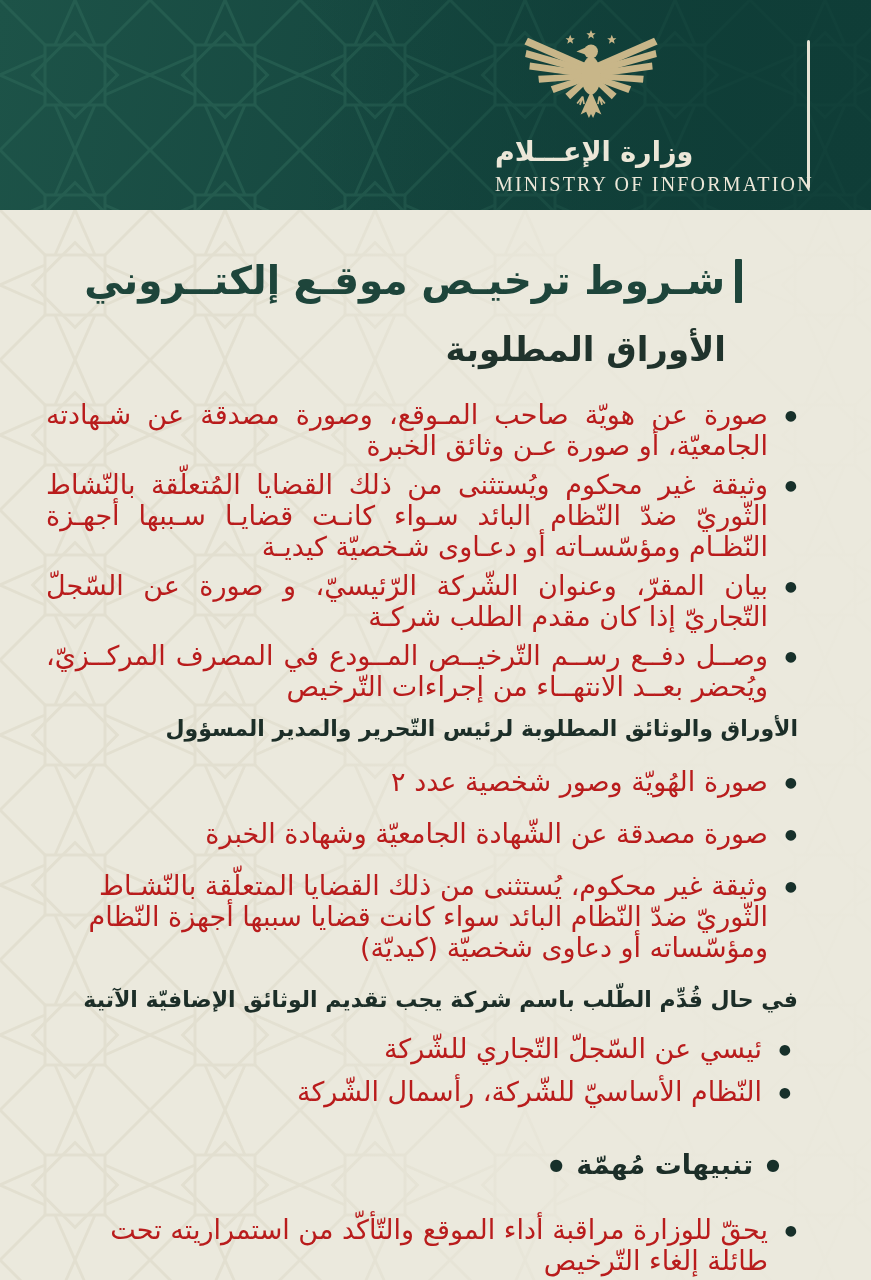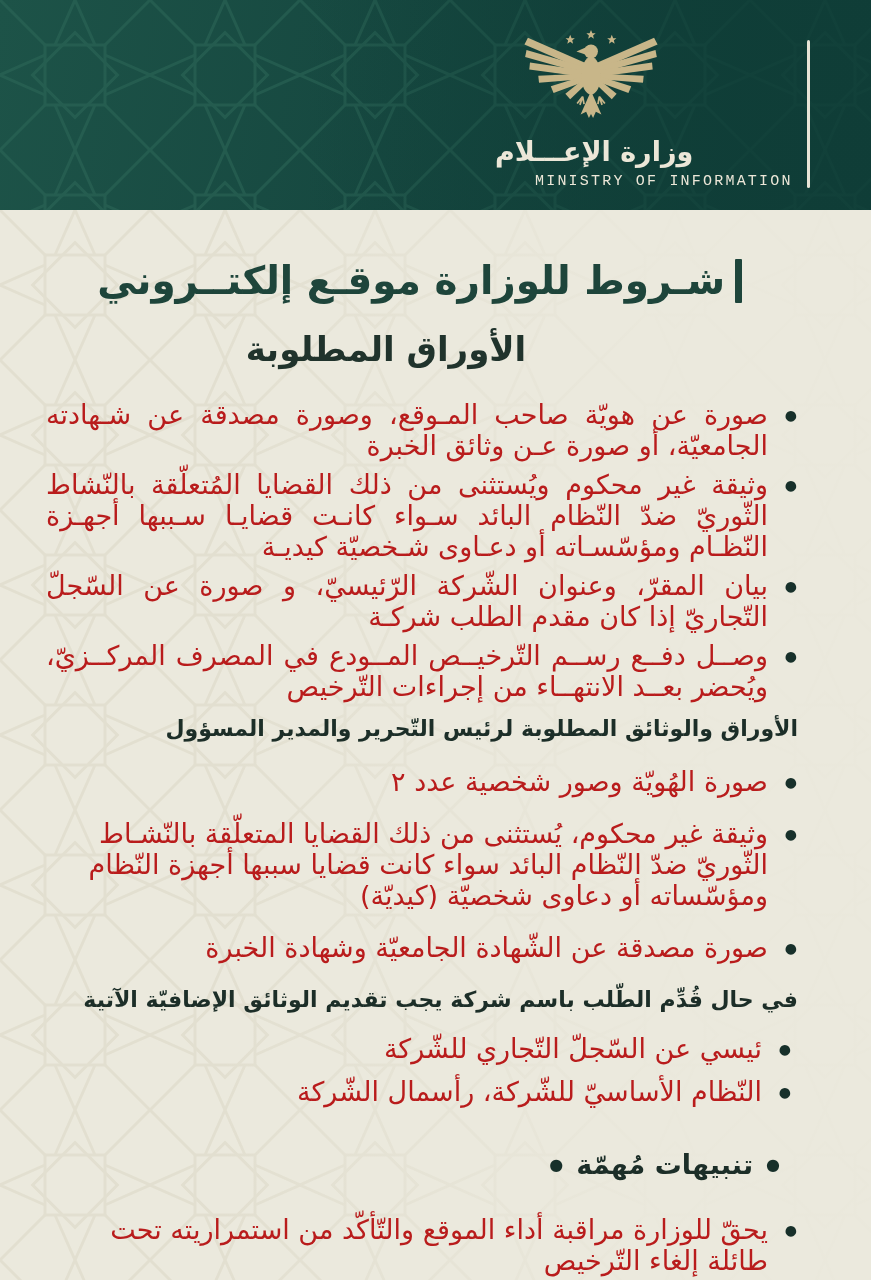--- a/index.html
+++ b/index.html
@@ -36,23 +36,23 @@
     display: flex; flex-direction: column; align-items: flex-end;
   }
   .eagle-svg { width: 168px; height: 104px; margin-left: 12px; }
   .ministry-ar {
     margin-top: 2px;
     font-size: 27px; font-weight: bold;
     color: #ece7d8; letter-spacing: 0;
   }
   .ministry-en {
     margin-top: 6px;
-    font-family: Liberation Mono, monospace;
-    font-size: 15px; color: #ece7d8;
-    letter-spacing: 2.2px; white-space: nowrap; margin-left: 40px;
+    font-family: Liberation Serif, serif;
+    font-size: 20px; color: #ece7d8;
+    letter-spacing: 2.2px; white-space: nowrap;
   }
   
   .content {
     position: relative;
     padding: 48px 73px 0 46px;
     color: #1f2d27;
     z-index: 2;
   }
   .body-pattern { position: absolute; top: 210px; left: 0; width: 871px; height: 1070px; opacity: .55; z-index: 0; }
   .body-fade {
@@ -67,21 +67,21 @@
   .title-bar {
     display: inline-block; width: 7px; height: 44px;
     background: #1e453b; border-radius: 1px; flex: 0 0 auto;
   }
   .doc-title {
     font-size: 39px; font-weight: bold; color: #1e453b;
     line-height: 1.2; white-space: nowrap;
   }
   .doc-subtitle {
     margin: 24px 72px 0 0;
-    font-size: 34px; font-weight: bold; color: #20332c; text-align: center;
+    font-size: 34px; font-weight: bold; color: #20332c;
   }
   .blist { list-style: none; margin: 0; padding: 0; }
   .blist li {
     position: relative; padding-right: 30px;
     font-size: 27px; line-height: 31px;
     margin-bottom: 8px; color: #b91c1c;
   }
   .blist li::before {
     content: "●"; position: absolute; right: 1px; top: 1px;
     font-size: 14px; color: #17302a;
@@ -175,38 +175,38 @@
       </pattern>
     </defs>
     <rect width="871" height="1070" fill="url(#geoB)"></rect>
   </svg>
   <div class="body-fade"></div>
 
   <div class="content">
 
     <div class="title-row">
       <span class="title-bar"></span>
-      <h1 class="doc-title">شـروط للوزارة موقـع إلكتــروني</h1>
+      <h1 class="doc-title">شـروط ترخيـص موقـع إلكتــروني</h1>
     </div>
 
     <h2 class="doc-subtitle">الأوراق المطلوبة</h2>
 
     <ul class="blist g1">
       <li>صورة عن هويّة صاحب المـوقع، وصورة مصدقة عن شـهادته الجامعيّة، أو صورة عـن وثائق الخبرة</li>
       <li>وثيقة غير محكوم ويُستثنى من ذلك القضايا المُتعلّقة بالنّشاط الثّوريّ ضدّ النّظام البائد سـواء كانـت قضايـا سـببها أجهـزة النّظـام ومؤسّسـاته أو دعـاوى شـخصيّة كيديـة</li>
       <li>بيان المقرّ، وعنوان الشّركة الرّئيسيّ، و صورة عن السّجلّ التّجاريّ إذا كان مقدم الطلب شركـة</li>
       <li>وصــل دفــع رســم التّرخيــص المــودع في المصرف المركــزيّ، ويُحضر بعــد الانتهــاء من إجراءات التّرخيص</li>
     </ul>
 
     <h3 class="sec-heading">الأوراق والوثائق المطلوبة لرئيس التّحرير والمدير المسؤول</h3>
 
     <ul class="blist g2">
       <li>صورة الهُويّة وصور شخصية عدد ٢</li>
+      <li>صورة مصدقة عن الشّهادة الجامعيّة وشهادة الخبرة</li>
       <li>وثيقة غير محكوم، يُستثنى من ذلك القضايا المتعلّقة بالنّشـاط الثّوريّ ضدّ النّظام البائد سواء كانت قضايا سببها أجهزة النّظام ومؤسّساته أو دعاوى شخصيّة (كيديّة)</li>
-      <li>صورة مصدقة عن الشّهادة الجامعيّة وشهادة الخبرة</li>
     </ul>
 
     <h3 class="sec-heading company">في حال قُدِّم الطّلب باسم شركة يجب تقديم الوثائق الإضافيّة الآتية</h3>
 
     <ul class="blist g3">
       <li>ئيسي عن السّجلّ التّجاري للشّركة</li>
       <li>النّظام الأساسيّ للشّركة، رأسمال الشّركة</li>
     </ul>
 
     <div class="callout">

